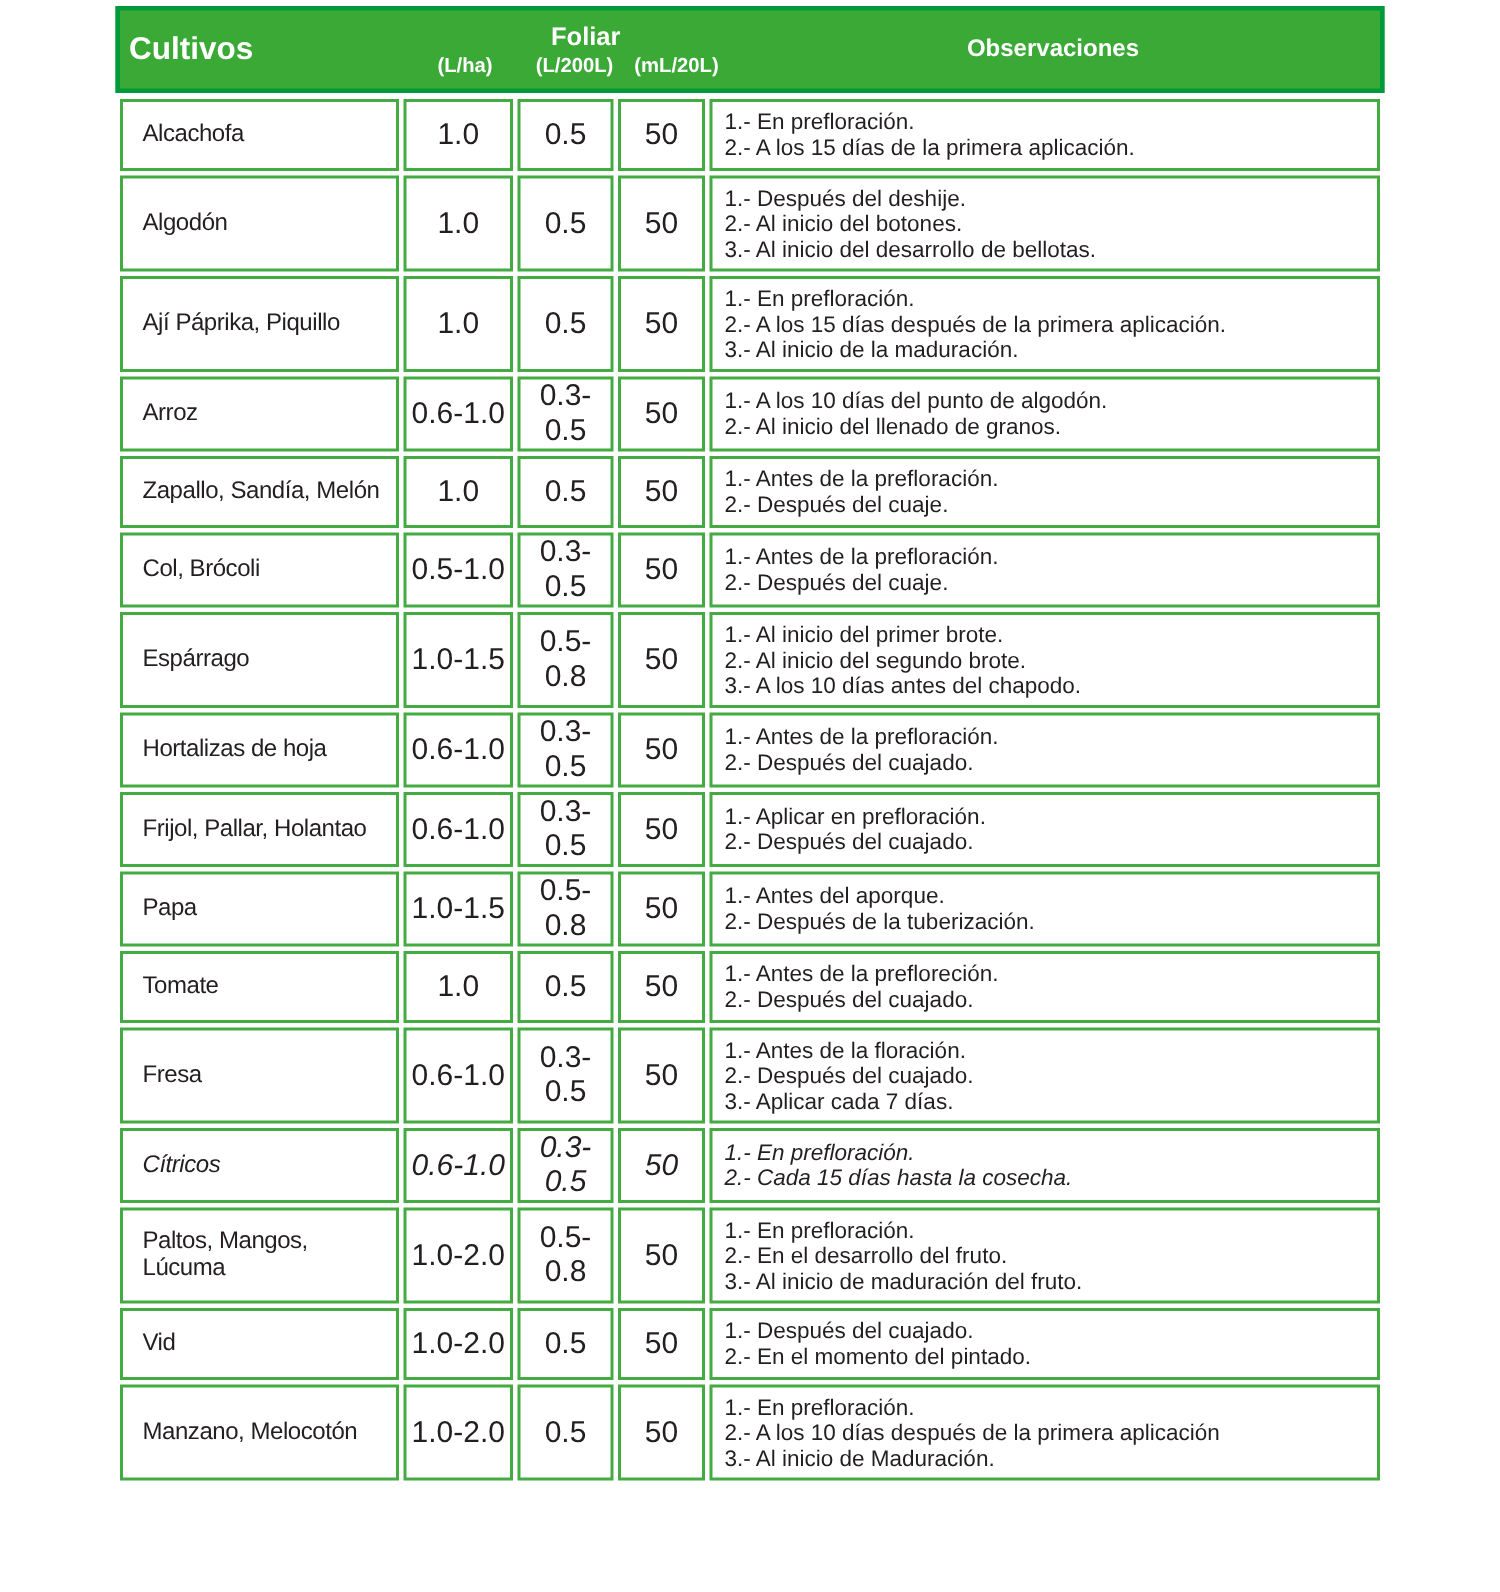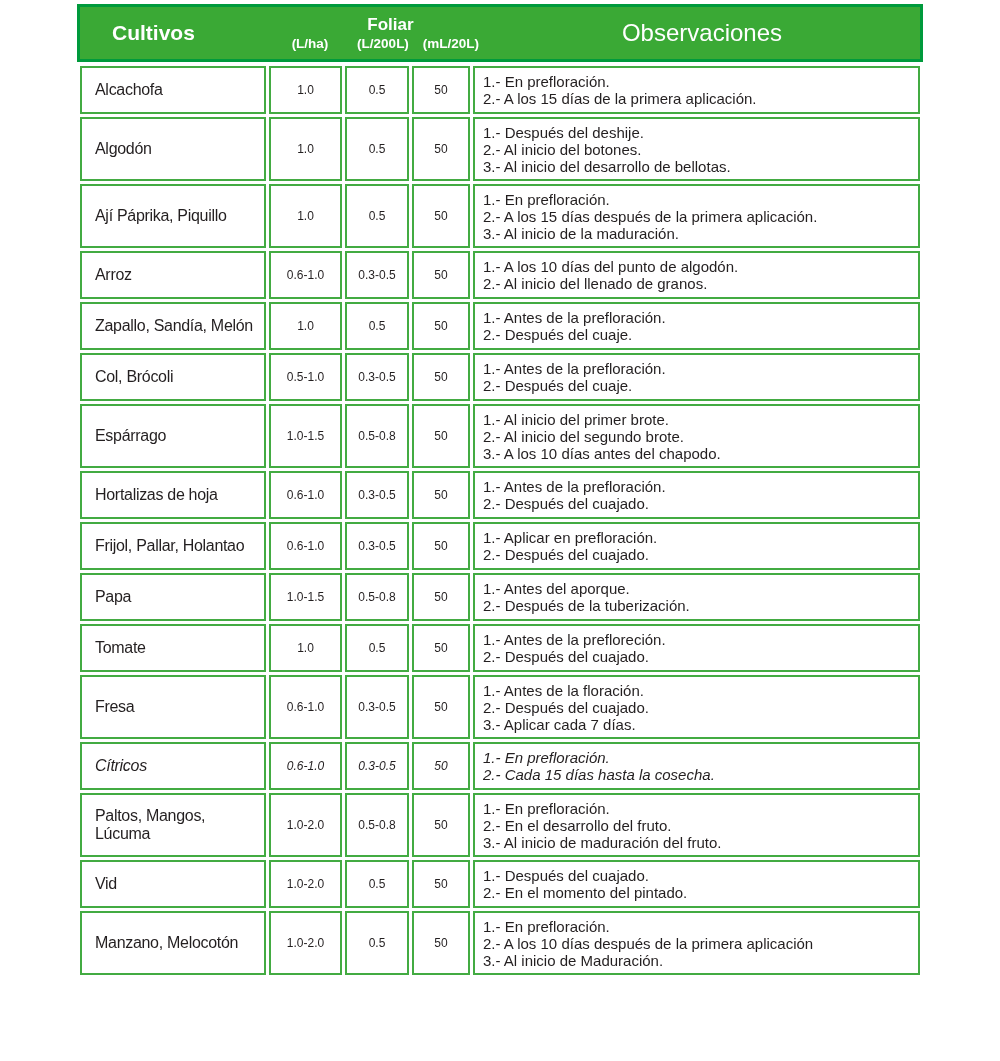--- a/index.html
+++ b/index.html
@@ -27,38 +27,38 @@
     width:846px;height:58px;
     background:var(--header-green);
     border:3px solid var(--dark-green);
     display:grid;
     grid-template-columns:192px 212px 1fr;
     align-items:center;
     color:var(--header-text);
   }
   .h-cultivos{
     font-size:21px;font-weight:bold;
-    padding-left:32px;
+    padding-left:6px;
   }
   .h-foliar-group{
     display:flex;flex-direction:column;align-items:center;
     justify-content:center;
     line-height:1.05;
     padding-top:2px;
   }
   .h-foliar{font-size:17px;font-weight:bold;margin-bottom:3px;padding-left:25px;}
   .h-units{
     display:grid;
     grid-template-columns:76px 70px 66px;
     font-size:13.5px;font-weight:bold;
     text-align:center;
     white-space:nowrap;
   }
   .h-obs{
-    font-size:24px;font-weight:normal;
+    font-size:16px;font-weight:bold;
     text-align:center;
   }
   
   table.crops{
     margin-top:1px;
     width:846px;
     table-layout:fixed;
     border-collapse:separate;
     border-spacing:3px;
   }
@@ -67,21 +67,21 @@
     vertical-align:middle;
     background:#ffffff;
   }
   td.crop{
     font-size:16px;
     letter-spacing:-0.3px;
     padding-left:13px;
     padding-right:4px;
   }
   td.num{
-    font-size:12px;
+    font-size:20px;
     text-align:center;
     padding:0 2px;
   }
   td.obs{
     font-size:15px;
     line-height:17px;
     padding:4px 4px 4px 8px;
   }
 </style>
 </head>

